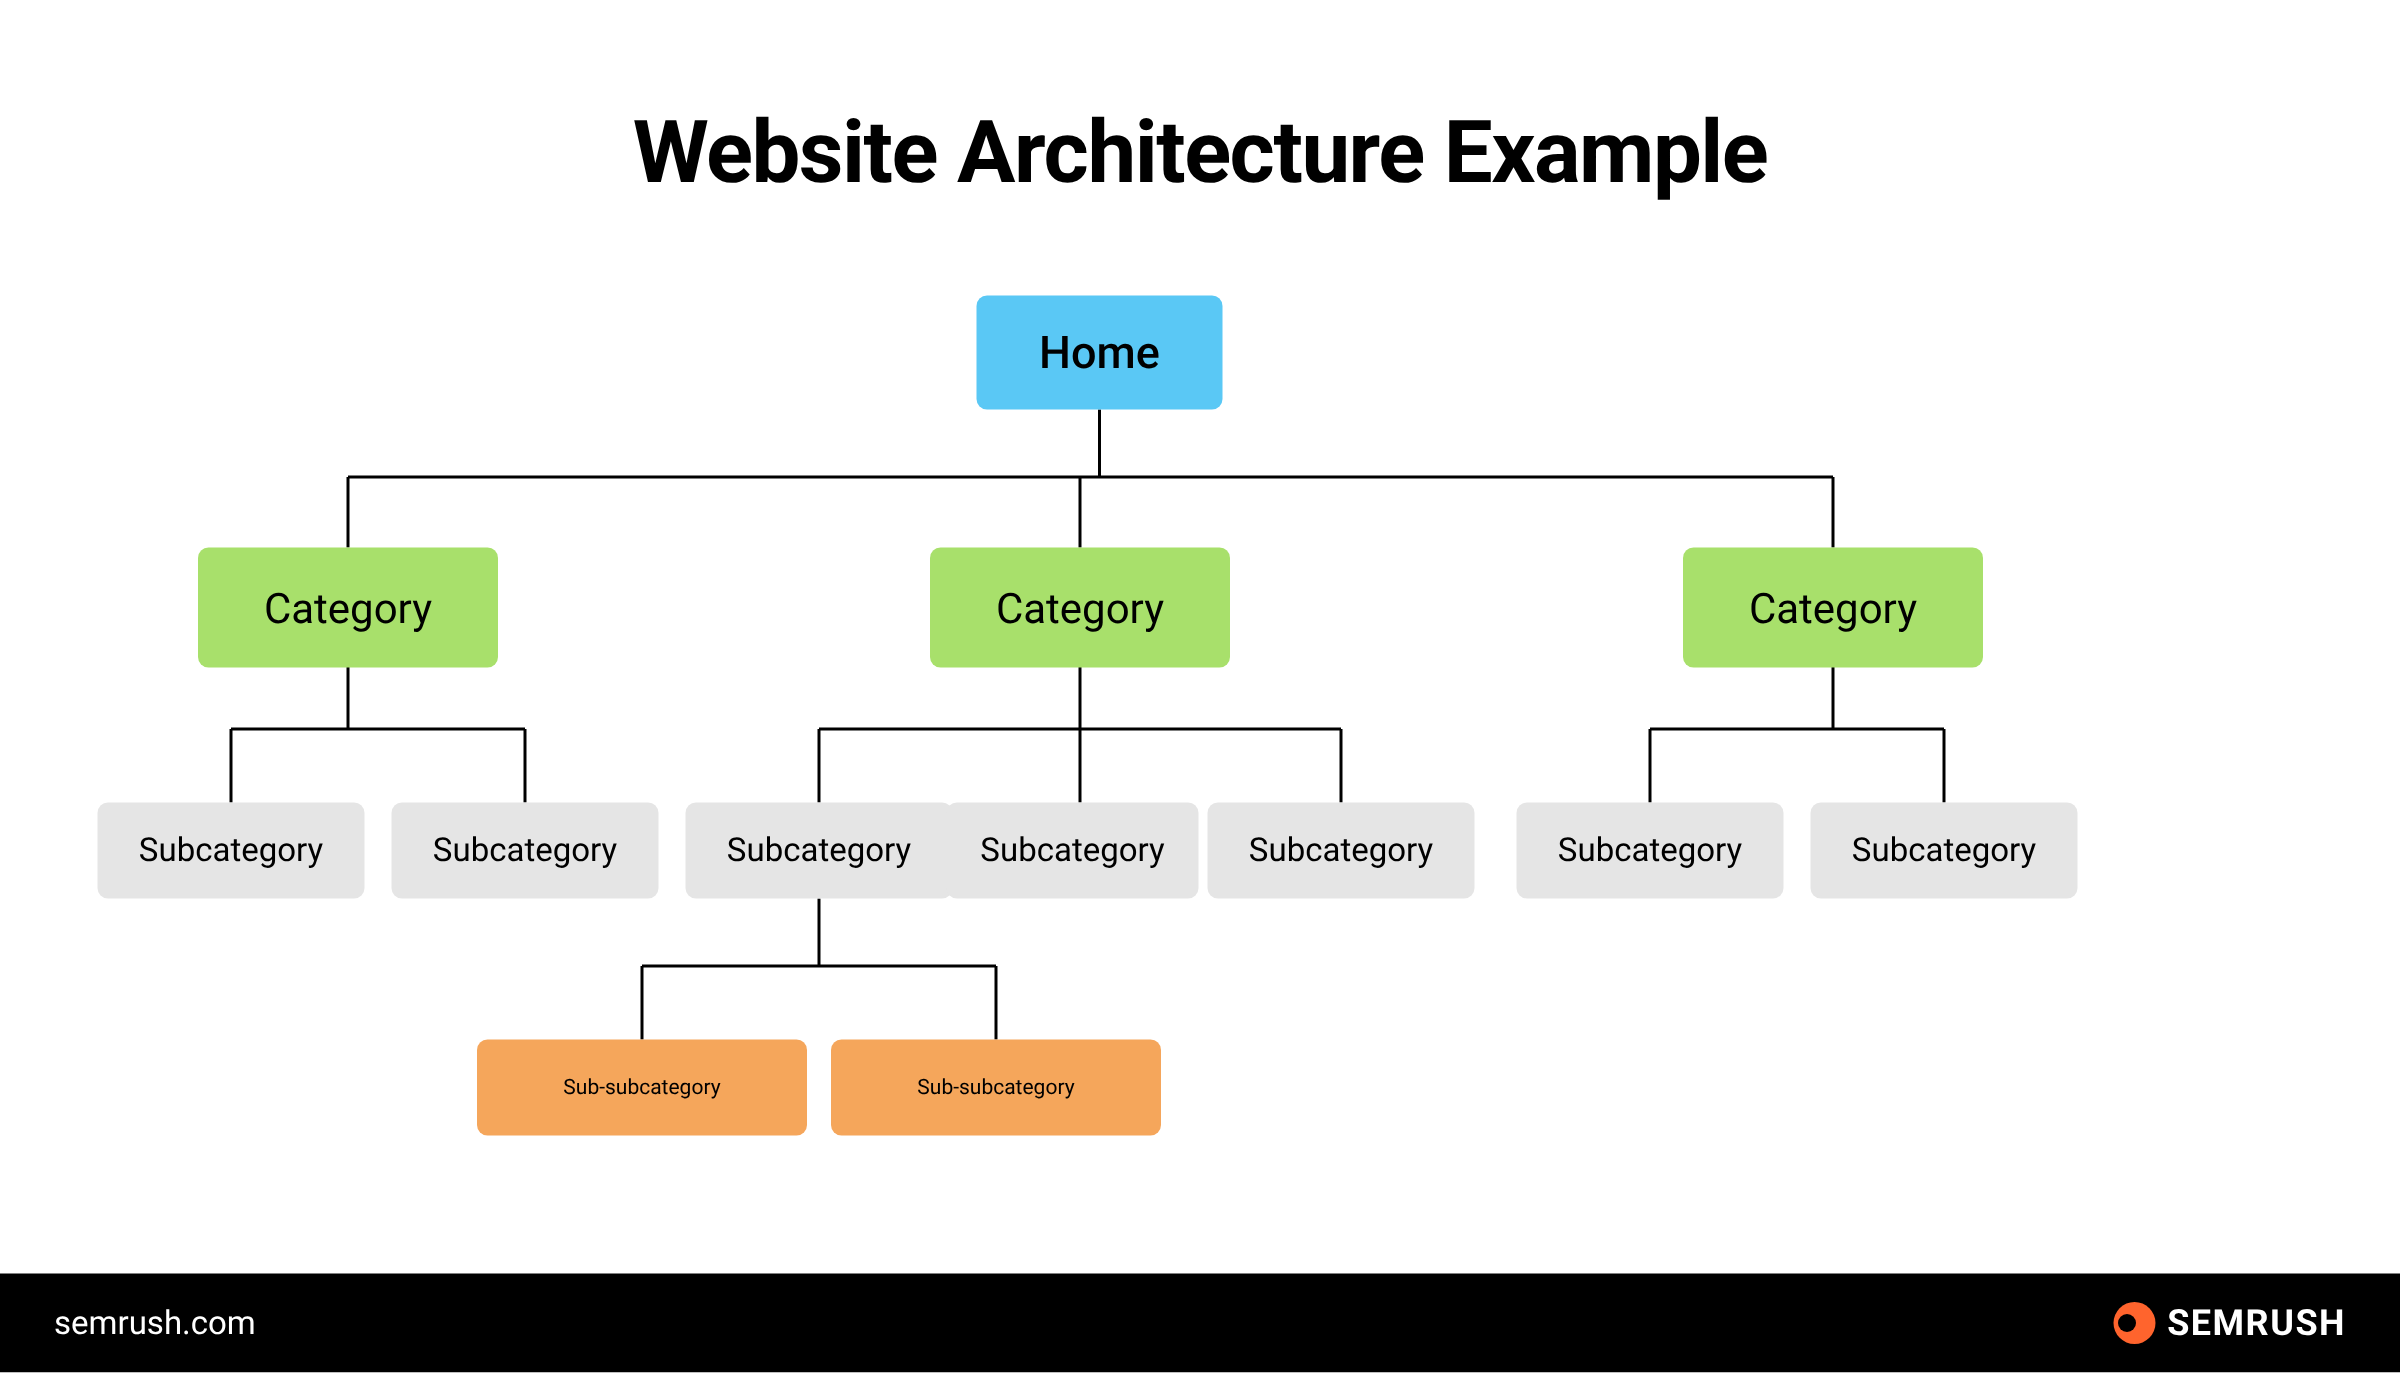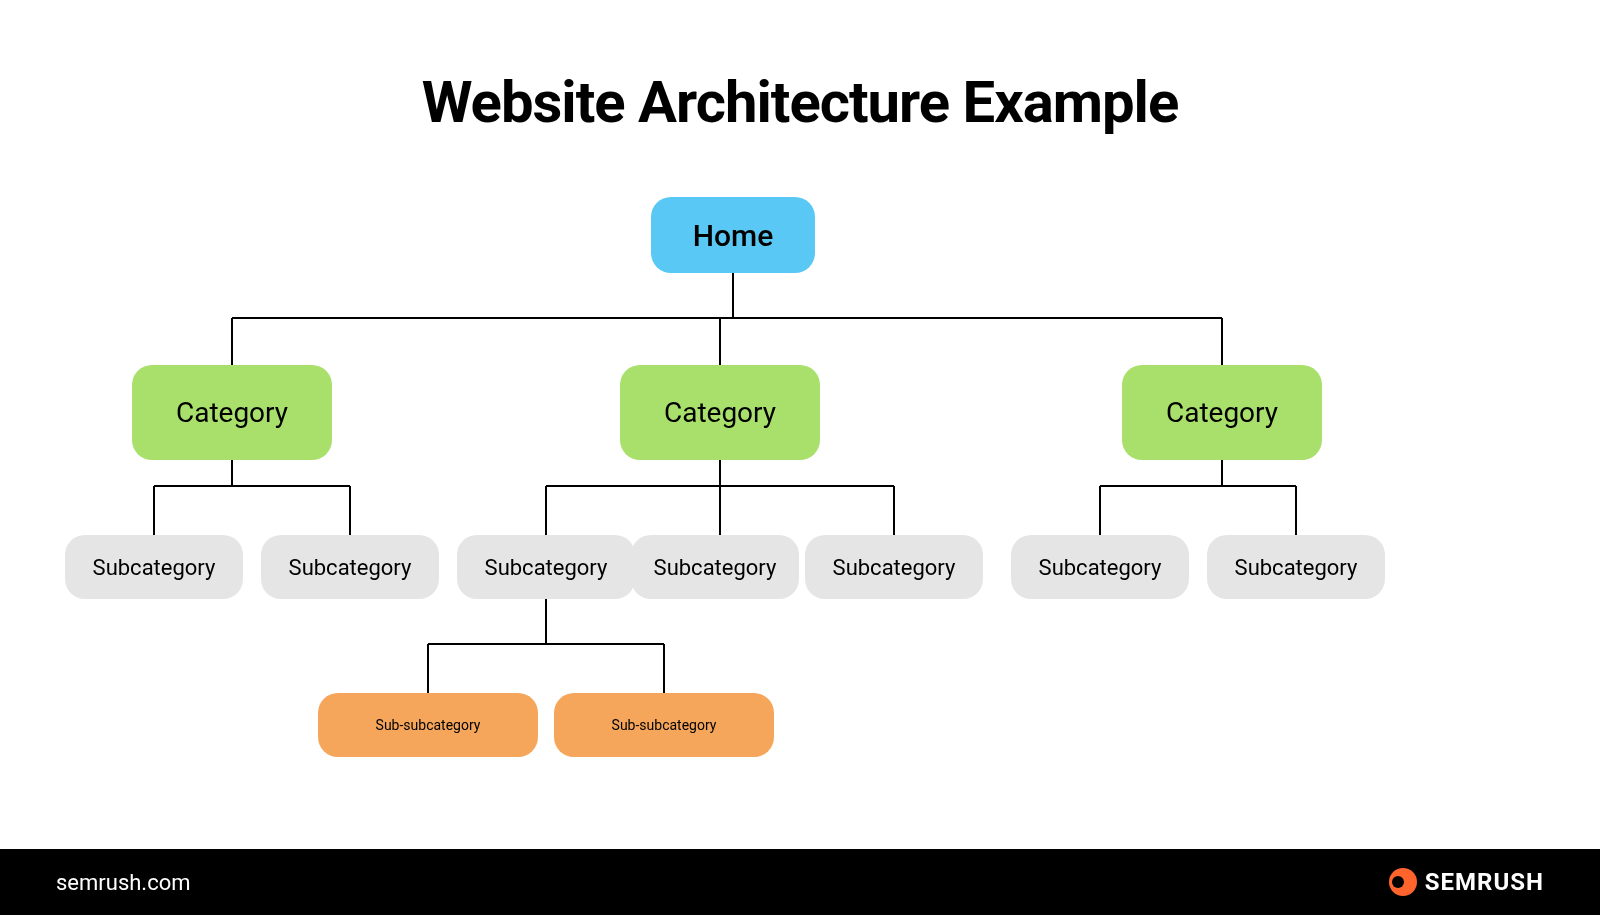--- a/index.html
+++ b/index.html
@@ -1,23 +1,23 @@
 <!DOCTYPE html>
 <html><head>
 <meta charset="utf-8">
 <style>
   html,body{margin:0;padding:0;width:1600px;height:915px;font-family:-apple-system,BlinkMacSystemFont,"Segoe UI",Roboto,Helvetica,Arial,sans-serif;background:#fff;color:#000;overflow:hidden}
   .stage{position:relative;width:1600px;height:915px}
   .title{position:absolute;left:0;right:0;top:68px;text-align:center;font-weight:700;font-size:58px;letter-spacing:-1px}
-  .node{position:absolute;display:flex;align-items:center;justify-content:center;border-radius:20px;padding:0 36px;box-sizing:border-box;white-space:nowrap}
+  .node{position:absolute;display:flex;align-items:center;justify-content:center;border-radius:7px;padding:0 36px;box-sizing:border-box;white-space:nowrap}
   .home{background:#5ac8f5;width:164px;height:76px;font-size:30px;font-weight:500}
-  .cat{background:#a8e06b;width:200px;height:95px;font-size:28px}
+  .cat{background:#a8e06b;width:200px;height:80px;font-size:28px}
   .sub{background:#e5e5e5;width:178px;height:64px;font-size:22px}
   .ssub{background:#f5a65b;width:220px;height:64px;font-size:14px}
-  .footer{position:absolute;left:0;right:0;bottom:0;height:66px;background:#000;color:#fff;display:flex;align-items:center;justify-content:space-between;padding:0 56px;font-size:22px}
+  .footer{position:absolute;left:0;right:0;bottom:0;height:66px;background:#000;color:#fff;display:flex;align-items:center;justify-content:space-between;padding:0 36px;font-size:22px}
   .brand{display:flex;gap:8px;font-weight:700;letter-spacing:1px;font-size:24px}
   .brand-icon{width:28px;height:28px;border-radius:50%;background:#ff642d;position:relative;display:inline-flex;align-items:center;justify-content:center}
   .brand-icon::after{content:"";position:absolute;width:12px;height:12px;border-radius:50%;background:#000;left:3px;top:8px}
 </style>
 </head>
 <body>
 
 <div class="stage">
   <div class="title">Website Architecture Example</div>
 

